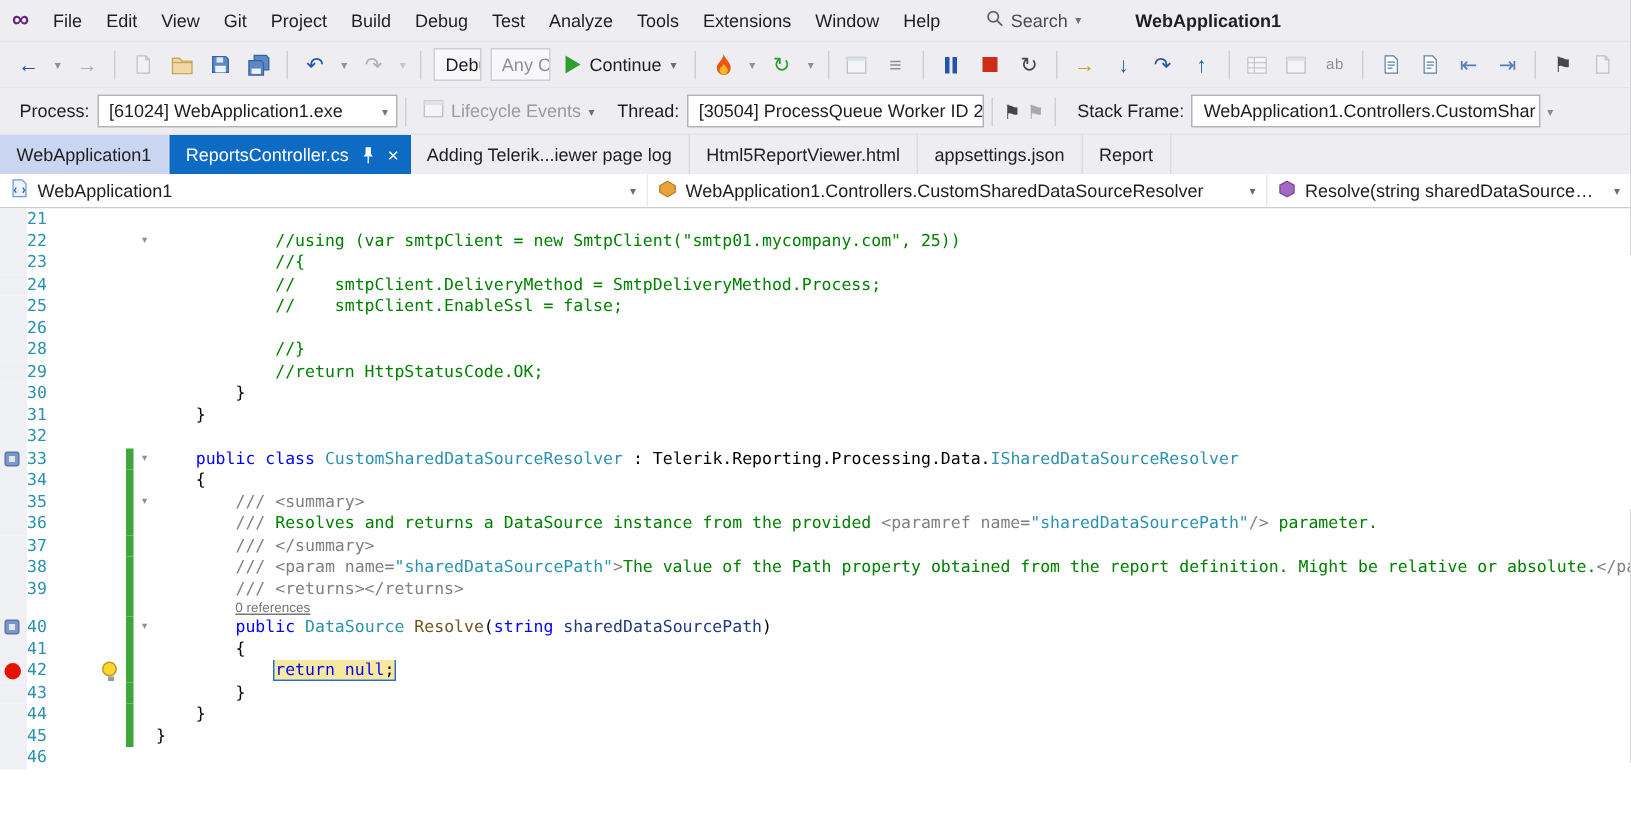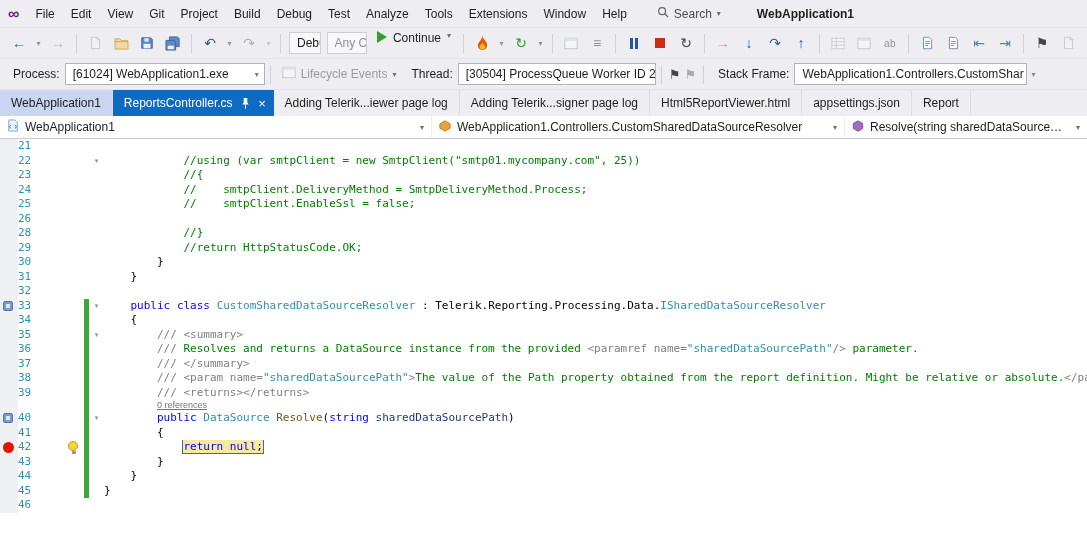--- a/index.html
+++ b/index.html
@@ -23,21 +23,21 @@
 
   
   .toolbar{height:31px;background:var(--chrome);display:flex;align-items:center;padding:0 6px;border-bottom:1px solid #e3e3ea;overflow:hidden}
   .tb-btn{height:24px;min-width:24px;display:flex;align-items:center;justify-content:center;font-size:14px;margin:0 1px;position:relative}
   .tb-btn.sm{min-width:11px;font-size:8px}
   .tb-btn.txt{font-size:10px;letter-spacing:.5px}
   .tb-btn.mut{opacity:.45}
   .tb-sep{width:1px;height:19px;background:#cfcfd6;margin:0 5px;flex:none}
   .tb-combo{height:22px;background:#f8f8fa;border:1px solid #ccced8;display:flex;align-items:center;padding:0 5px 0 7px;margin:0 3px;white-space:nowrap;overflow:hidden}
   .tb-combo.mut .lbl{color:#8f8f96}
-  .tb-continue{display:flex;gap:6px;padding:0 7px;height:24px;white-space:nowrap}
+  .tb-continue{display:flex;align-items:center;gap:6px;padding:0 7px;height:24px;white-space:nowrap}
   .play{width:0;height:0;border-left:10px solid #2e9e2e;border-top:6px solid transparent;border-bottom:6px solid transparent}
   .pausebars{display:flex;gap:2px}
   .pausebars div{width:3px;height:11px;background:#2456a8}
   .stopsq{width:10px;height:10px;background:#cf2b1a}
 
   
   .debugbar{height:31px;background:var(--chrome);display:flex;align-items:center;padding:0 4px;border-bottom:1px solid #e3e3ea;overflow:hidden}
   .db-label{margin:0 5px 0 9px;white-space:nowrap}
   .db-combo{height:22px;background:#fff;border:1px solid #b2b2ba;display:flex;align-items:center;padding:0 5px 0 7px;white-space:nowrap;overflow:hidden;flex:none}
   .db-combo .arr{margin-left:auto;font-size:8px;color:#7a7a82;padding-left:7px}
@@ -279,23 +279,20 @@
             <path d="M3 1h4v5l1.5 2h-7L3 6z" fill="#fff"></path>
             <rect x="4.5" y="8" width="1" height="5" fill="#fff"></rect>
           </svg>
         </span>
         <span class="close">×</span>
       </div>
       <div class="tab">
         <span>Adding Telerik...iewer page log</span>
       </div>
       <div class="tab">
-        <span>Adding Telerik...signer page log</span>
-      </div>
-      <div class="tab">
         <span>Html5ReportViewer.html</span>
       </div>
       <div class="tab">
         <span>appsettings.json</span>
       </div>
       <div class="tab">
         <span>Report</span>
       </div>
     </div>
 

